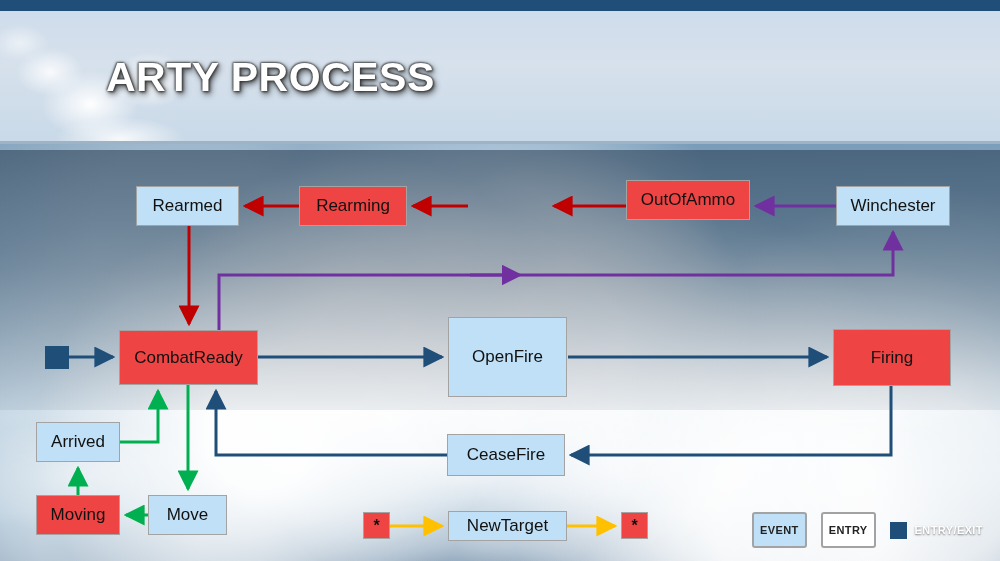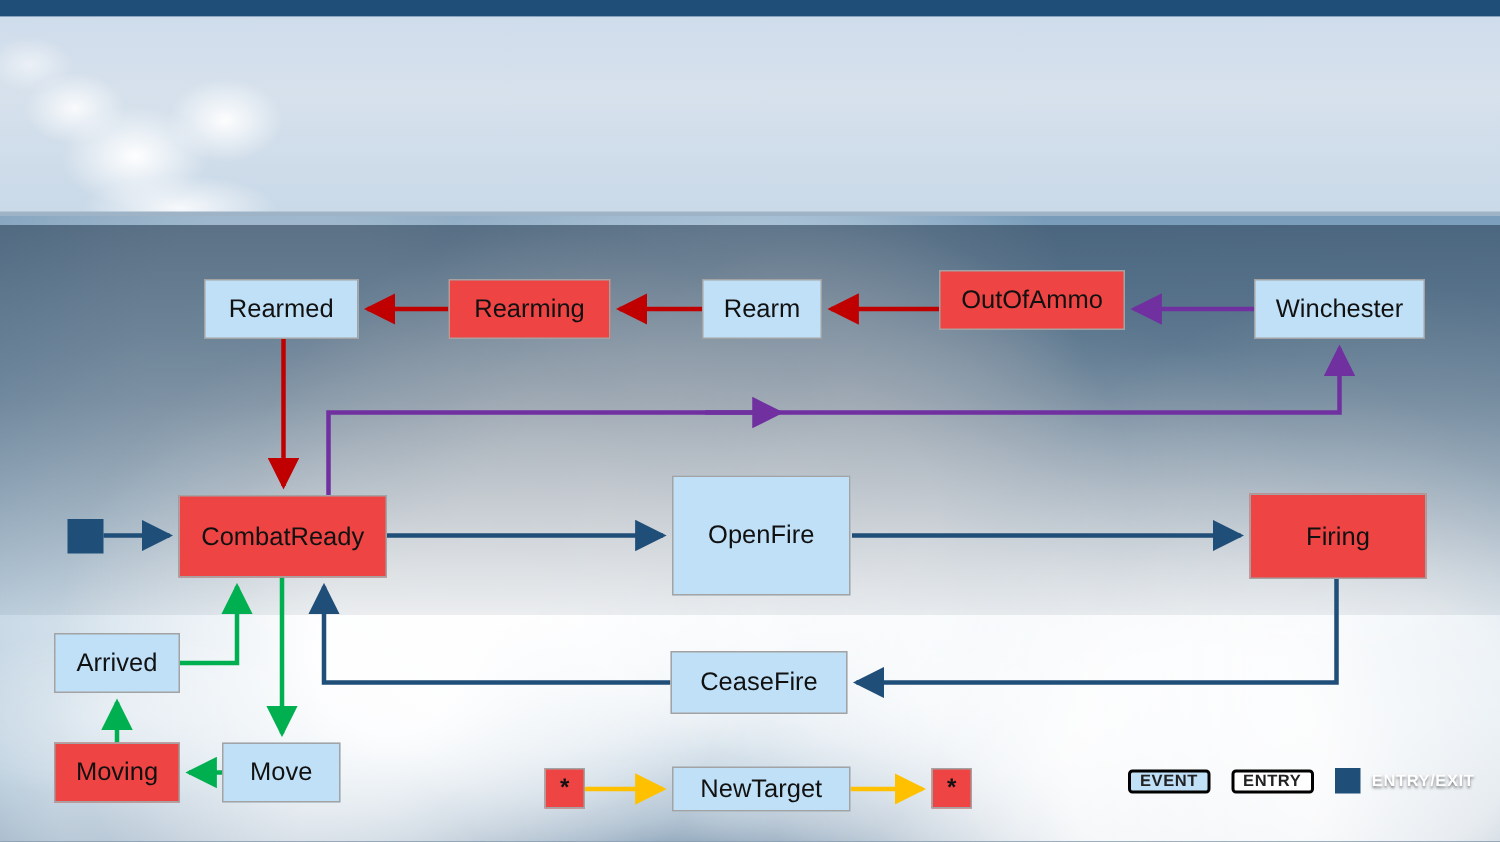--- a/index.html
+++ b/index.html
@@ -55,23 +55,23 @@
         color:#111;font-size:17px;z-index:6;}
   .node.state{background:#ef4444;}
   .node.event{background:#bfe0f7;}
   .node.star{font-size:16px;font-weight:bold;}
 
   
   .entry{position:absolute;background:#1f4e79;z-index:6;}
 
   
   .legend{position:absolute;z-index:7;display:flex;align-items:center;}
-  .lg-box{box-sizing:border-box;border:2px solid #000000;border-radius:3px;
+  .lg-box{box-sizing:border-box;border:2px solid #a3a3a3;border-radius:3px;
           font-size:11px;font-weight:bold;color:#222;letter-spacing:.4px;
-          display:flex;align-items:center;justify-content:center;height:16px;padding:0 6px;}
+          display:flex;align-items:center;justify-content:center;height:36px;padding:0 6px;}
   .lg-box.event{background:#bfe0f7;}
   .lg-box.state{background:#ffffff;}
   .lg-sq{width:17px;height:17px;background:#1f4e79;}
   .lg-text{font-size:11px;font-weight:bold;color:#ffffff;letter-spacing:.4px;
            text-shadow:0 1px 2px rgba(0,0,0,.5);}
 
   svg.wires{position:absolute;left:0;top:0;width:1000px;height:561px;z-index:4;}
 </style>
 </head>
 <body>
@@ -80,20 +80,21 @@
 
   <div class="sky"></div>
   <div class="sky2"></div>
   <div class="dim"></div>
 
   <div class="topbar"></div>
   <div class="titleband">
     <div class="tbcloud"></div>
     <div class="divider"></div>
   </div>
+  <div class="slide-title">ARTY PROCESS</div>
 
   <svg class="wires" viewBox="0 0 1000 561">
     <defs>
       <marker id="ar-red" markerWidth="7" markerHeight="7" refX="6.2" refY="3.5" orient="auto">
         <path d="M0,0 L7,3.5 L0,7 z" fill="#c00000"></path>
         </marker>
       <marker id="ar-pur" markerWidth="7" markerHeight="7" refX="6.2" refY="3.5" orient="auto">
         <path d="M0,0 L7,3.5 L0,7 z" fill="#7030a0"></path>
         </marker>
       <marker id="ar-blu" markerWidth="7" markerHeight="7" refX="6.2" refY="3.5" orient="auto">
@@ -141,21 +142,20 @@
 
       <path d="M120,442 L158,442 L158,391" stroke="#00b050" marker-end="url(#ar-grn)"></path>
 
       <path d="M390,526 L442,526" stroke="#ffc000" marker-end="url(#ar-org)"></path>
       <path d="M567,526 L615,526" stroke="#ffc000" marker-end="url(#ar-org)"></path>
     </g>
   </svg>
 
   <div class="node event" style="left:136px;top:186px;width:103px;height:40px;">Rearmed</div>
   <div class="node state" style="left:299px;top:186px;width:108px;height:40px;">Rearming</div>
-  <div class="node event" style="left:468px;top:186px;width:80px;height:40px;">Rearm</div>
   <div class="node state" style="left:626px;top:180px;width:124px;height:40px;">OutOfAmmo</div>
   <div class="node event" style="left:836px;top:186px;width:114px;height:40px;">Winchester</div>
 
   <div class="node state" style="left:119px;top:330px;width:139px;height:55px;">CombatReady</div>
   <div class="node event" style="left:448px;top:317px;width:119px;height:80px;">OpenFire</div>
   <div class="node state" style="left:833px;top:329px;width:118px;height:57px;">Firing</div>
 
   <div class="node event" style="left:36px;top:422px;width:84px;height:40px;">Arrived</div>
   <div class="node state" style="left:36px;top:495px;width:84px;height:40px;">Moving</div>
   <div class="node event" style="left:148px;top:495px;width:79px;height:40px;">Move</div>

